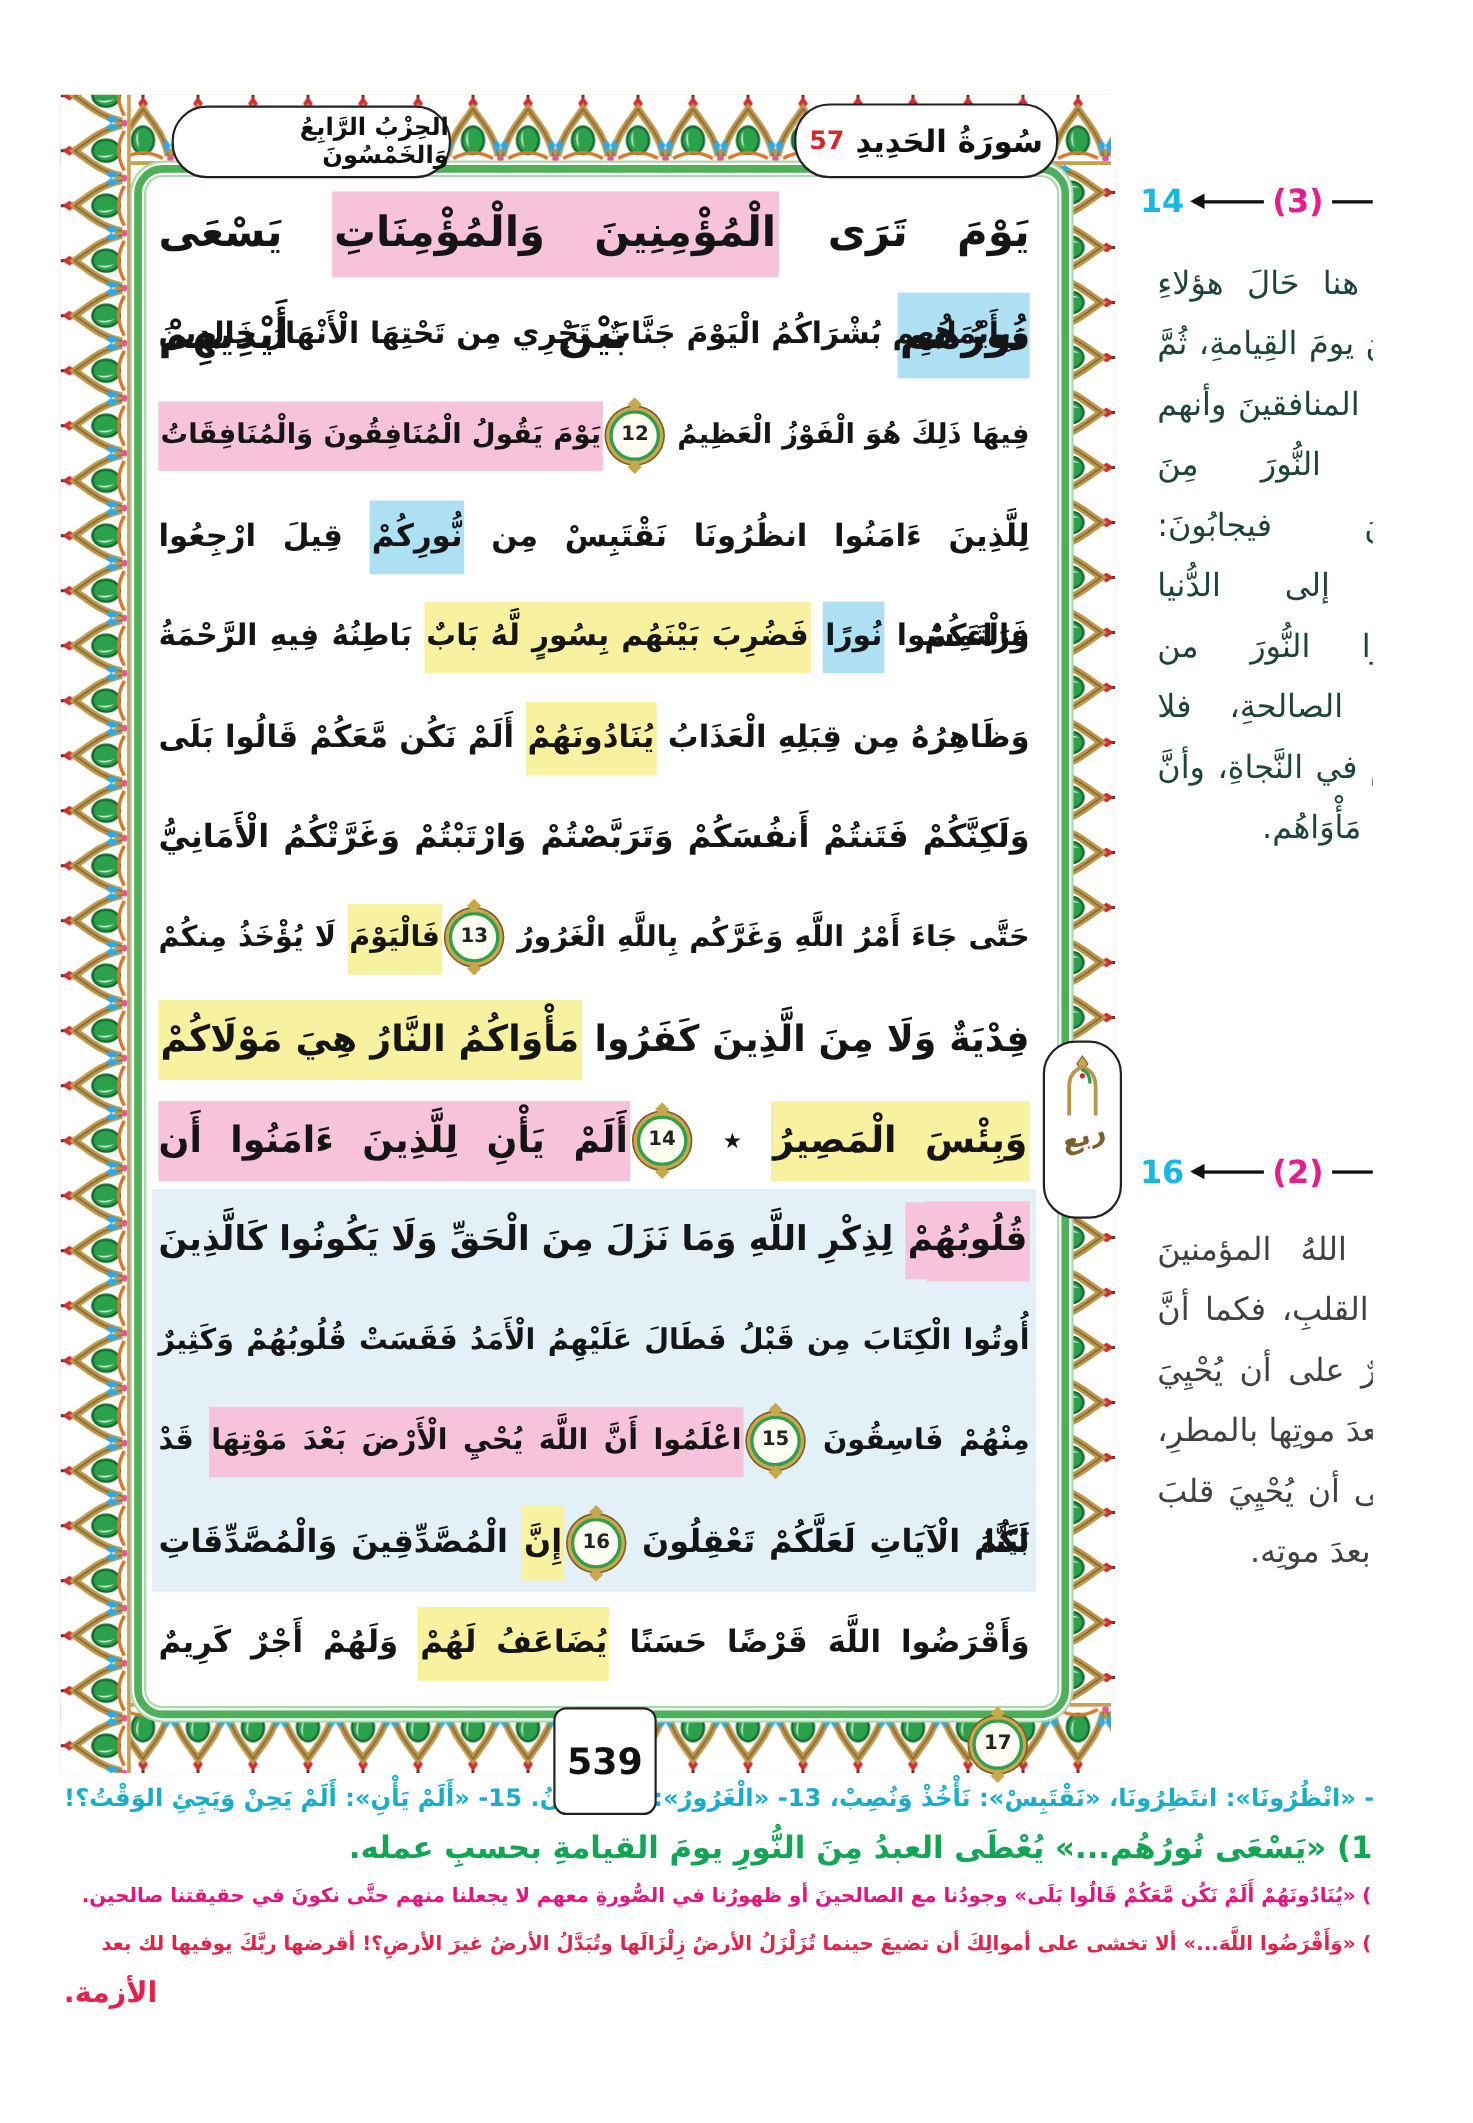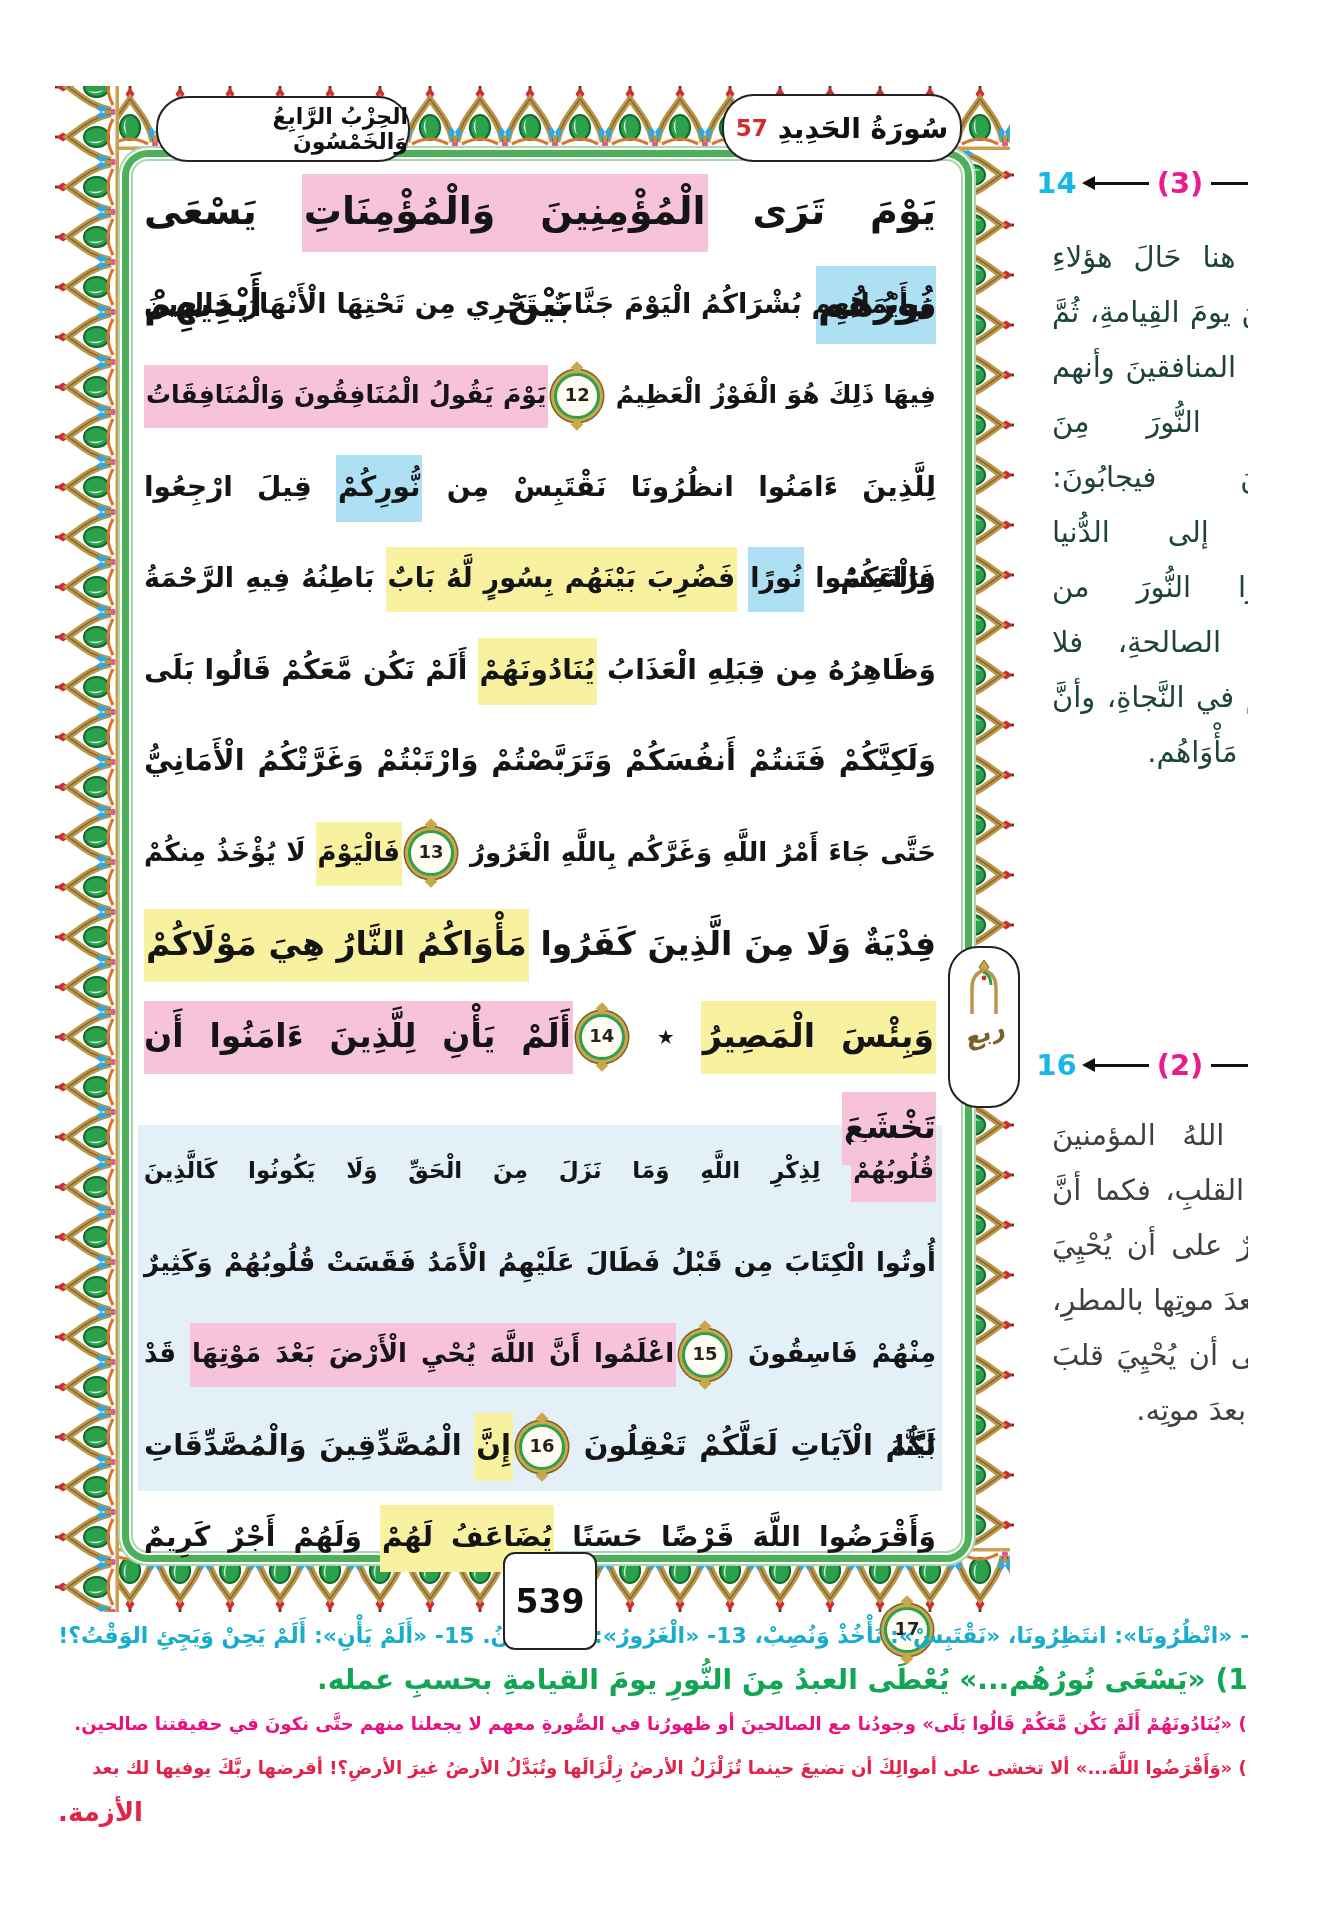--- a/index.html
+++ b/index.html
@@ -166,21 +166,21 @@
       <div class="qline" style="font-size: 38px;"><span>يَوْمَ تَرَى </span><span class="hl-pink">الْمُؤْمِنِينَ وَالْمُؤْمِنَاتِ</span><span> يَسْعَى </span><span class="hl-blue">نُورُهُم</span><span> بَيْنَ أَيْدِيهِمْ</span></div>
       <div class="qline" style="font-size: 27px;"><span>وَبِأَيْمَانِهِم بُشْرَاكُمُ الْيَوْمَ جَنَّاتٌ تَجْرِي مِن تَحْتِهَا الْأَنْهَارُ خَالِدِينَ</span></div>
       <div class="qline" style="font-size: 25px;"><span>فِيهَا ذَلِكَ هُوَ الْفَوْزُ الْعَظِيمُ </span><span class="vmark">12</span><span class="hl-pink">يَوْمَ يَقُولُ الْمُنَافِقُونَ وَالْمُنَافِقَاتُ</span></div>
       <div class="qline" style="font-size: 28px;"><span>لِلَّذِينَ ءَامَنُوا انظُرُونَا نَقْتَبِسْ مِن </span><span class="hl-blue">نُّورِكُمْ</span><span> قِيلَ ارْجِعُوا وَرَاءَكُمْ</span></div>
       <div class="qline" style="font-size: 27px;"><span>فَالْتَمِسُوا </span><span class="hl-blue">نُورًا</span><span> </span><span class="hl-yellow">فَضُرِبَ بَيْنَهُم بِسُورٍ لَّهُ بَابٌ</span><span> بَاطِنُهُ فِيهِ الرَّحْمَةُ</span></div>
       <div class="qline" style="font-size: 28px;"><span>وَظَاهِرُهُ مِن قِبَلِهِ الْعَذَابُ </span><span class="hl-yellow">يُنَادُونَهُمْ</span><span> أَلَمْ نَكُن مَّعَكُمْ قَالُوا بَلَى</span></div>
       <div class="qline" style="font-size: 29px;"><span>وَلَكِنَّكُمْ فَتَنتُمْ أَنفُسَكُمْ وَتَرَبَّصْتُمْ وَارْتَبْتُمْ وَغَرَّتْكُمُ الْأَمَانِيُّ</span></div>
       <div class="qline" style="font-size: 26px;"><span>حَتَّى جَاءَ أَمْرُ اللَّهِ وَغَرَّكُم بِاللَّهِ الْغَرُورُ </span><span class="vmark">13</span><span class="hl-yellow">فَالْيَوْمَ</span><span> لَا يُؤْخَذُ مِنكُمْ</span></div>
       <div class="qline" style="font-size: 33px;"><span>فِدْيَةٌ وَلَا مِنَ الَّذِينَ كَفَرُوا </span><span class="hl-yellow">مَأْوَاكُمُ النَّارُ هِيَ مَوْلَاكُمْ</span></div>
       <div class="qline" style="font-size: 33px;"><span class="hl-yellow">وَبِئْسَ الْمَصِيرُ</span><span> ٭ </span><span class="vmark">14</span><span class="hl-pink">أَلَمْ يَأْنِ لِلَّذِينَ ءَامَنُوا أَن تَخْشَعَ</span></div>
-      <div class="qline wash" style="font-size: 23px; margin-top: 44px;"><span class="hl-pink">قُلُوبُهُمْ</span><span> لِذِكْرِ اللَّهِ وَمَا نَزَلَ مِنَ الْحَقِّ وَلَا يَكُونُوا كَالَّذِينَ</span></div>
+      <div class="qline wash" style="font-size: 31px;"><span class="hl-pink">قُلُوبُهُمْ</span><span> لِذِكْرِ اللَّهِ وَمَا نَزَلَ مِنَ الْحَقِّ وَلَا يَكُونُوا كَالَّذِينَ</span></div>
       <div class="qline wash" style="font-size: 26px;"><span>أُوتُوا الْكِتَابَ مِن قَبْلُ فَطَالَ عَلَيْهِمُ الْأَمَدُ فَقَسَتْ قُلُوبُهُمْ وَكَثِيرٌ</span></div>
       <div class="qline wash" style="font-size: 26px;"><span>مِنْهُمْ فَاسِقُونَ </span><span class="vmark">15</span><span class="hl-pink">اعْلَمُوا أَنَّ اللَّهَ يُحْيِ الْأَرْضَ بَعْدَ مَوْتِهَا</span><span> قَدْ بَيَّنَّا</span></div>
       <div class="qline wash" style="font-size: 29px;"><span>لَكُمُ الْآيَاتِ لَعَلَّكُمْ تَعْقِلُونَ </span><span class="vmark">16</span><span class="hl-yellow">إِنَّ</span><span> الْمُصَّدِّقِينَ وَالْمُصَّدِّقَاتِ</span></div>
       <div class="qline" style="font-size: 28px;"><span>وَأَقْرَضُوا اللَّهَ قَرْضًا حَسَنًا </span><span class="hl-yellow">يُضَاعَفُ لَهُمْ</span><span> وَلَهُمْ أَجْرٌ كَرِيمٌ </span><span class="vmark">17</span></div>
     </div>
 
   <div class="rub">
     <svg width="44" height="58" viewBox="0 0 44 58">
       <path d="M22 2 l5 7 -5 7 -5 -7 Z" fill="#c9a84c" stroke="#7c5f2a" stroke-width="1"></path>
       <path d="M10 56 V30 q0 -14 12 -18 q12 4 12 18 V56" fill="none" stroke="#bb9549" stroke-width="3.5"></path>

